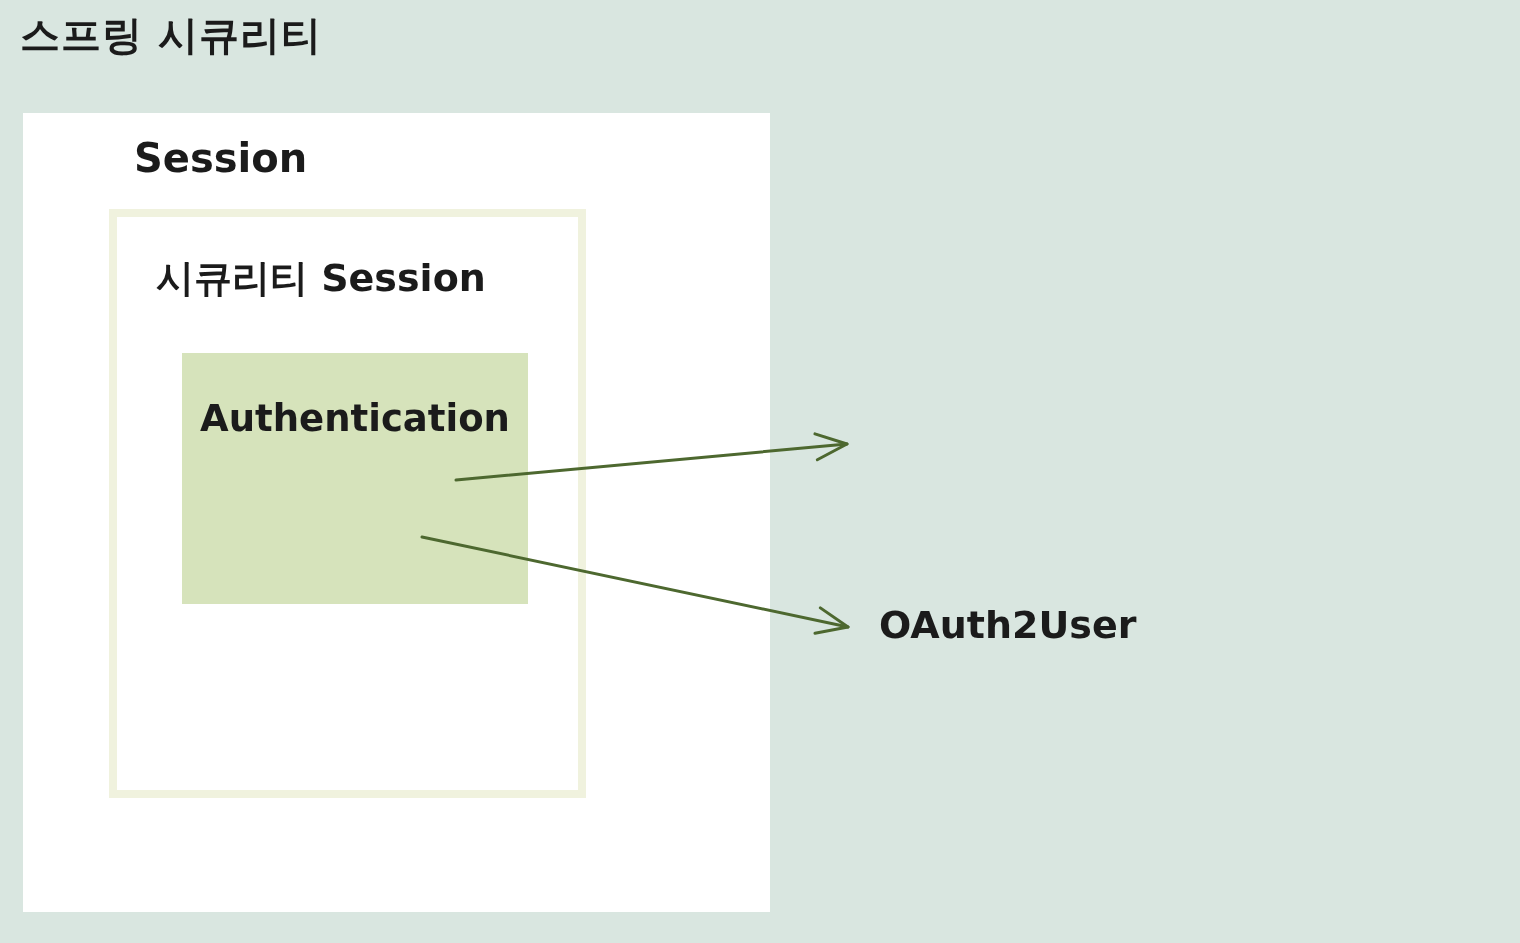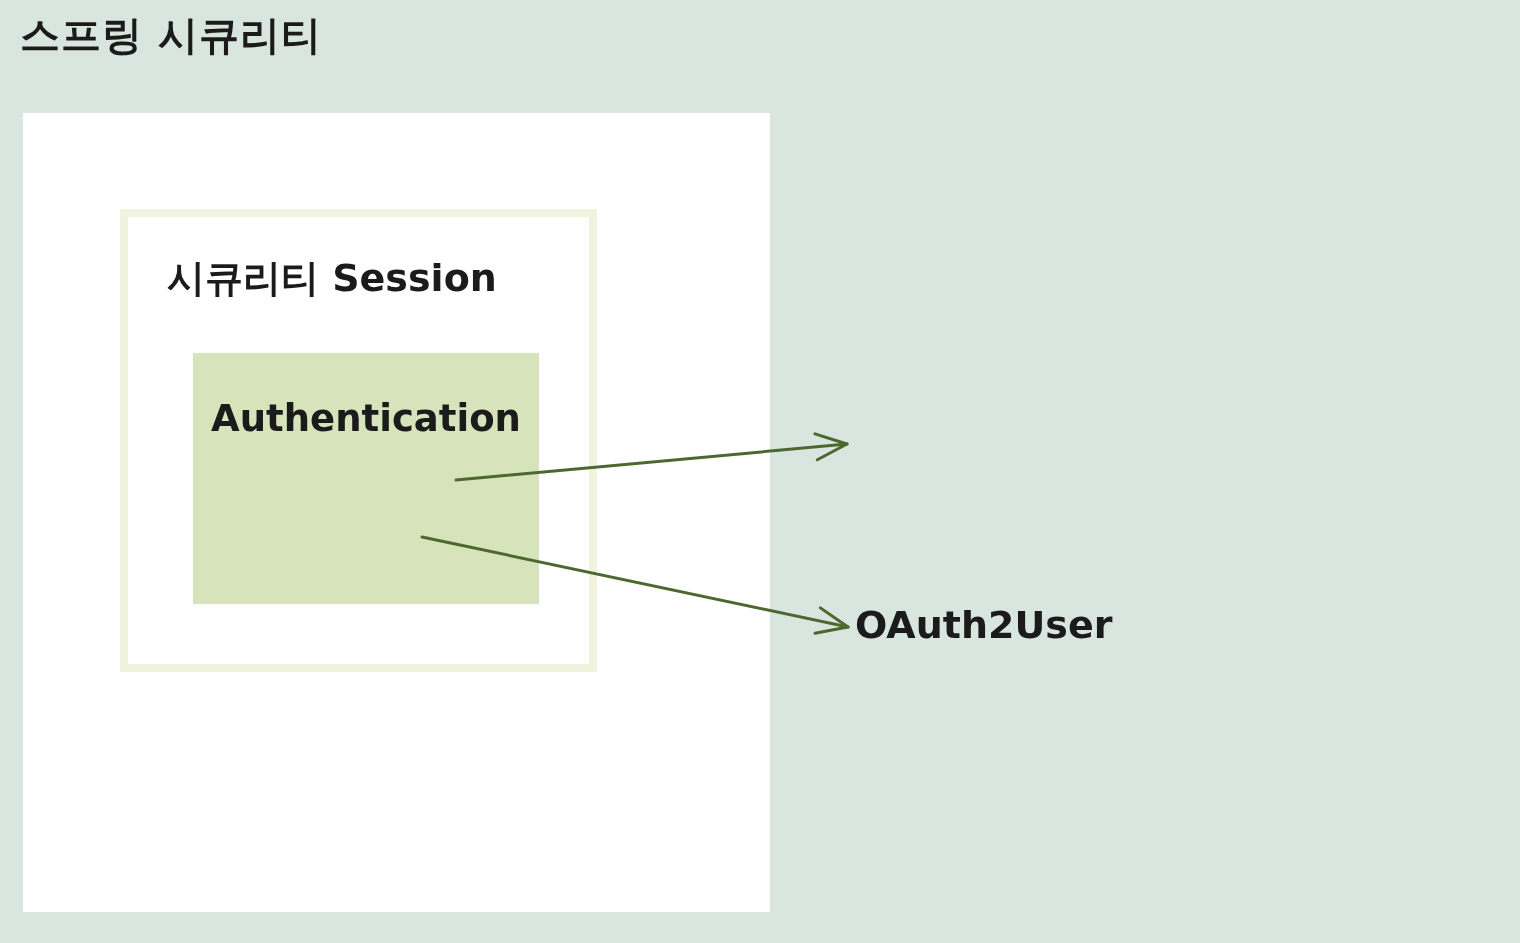--- a/index.html
+++ b/index.html
@@ -36,22 +36,22 @@
     background: var(--box-fill);
   }
   .session-label {
     position: absolute;
     left: 111px; top: 22px;
     font-size: 40px;
     font-weight: 700;
   }
   .security-session-box {
     position: absolute;
-    left: 97px; top: 96px;
-    width: 477px; height: 463px;
+    left: 86px; top: 96px;
+    width: 477px; height: 589px;
     border: 8px solid var(--security-border);
     background: var(--box-fill);
     text-decoration: underline;
   }
   .security-session-label {
     position: absolute;
     left: 39px; top: 36px;
     font-size: 38px;
     font-weight: 700;
   }
@@ -80,30 +80,31 @@
     stroke-linecap: round;
     stroke-linejoin: round;
   }
   .float-label {
     position: absolute;
     font-size: 38px;
     font-weight: 700;
     white-space: nowrap;
   }
   .userdetails-label { left: 901px; top: 423px; }
-  .oauth2user-label  { left: 855px; top: 603px; }
+  .oauth2user-label  { left: 879px; top: 603px; }
 </style>
 </head>
 <body>
 
 <div class="canvas">
 
   <div class="title">스프링 시큐리티</div>
 
   <div class="session-box">
+    <div class="session-label">Session</div>
 
     <div class="security-session-box">
       <div class="security-session-label">시큐리티 Session</div>
 
       <div class="auth-box">
         <div class="auth-label">Authentication</div>
       </div>
     </div>
   </div>
 

